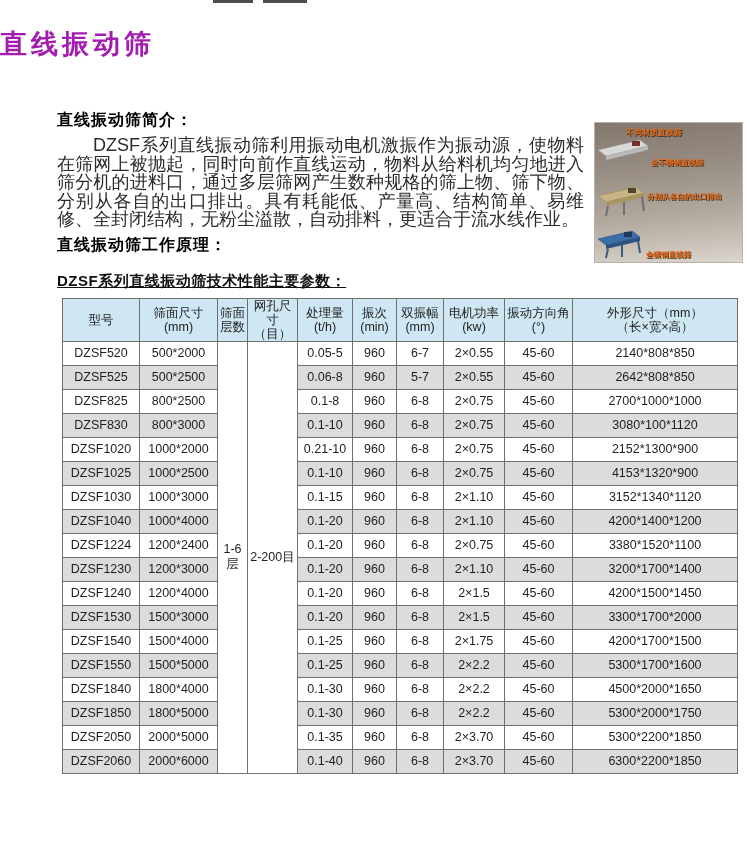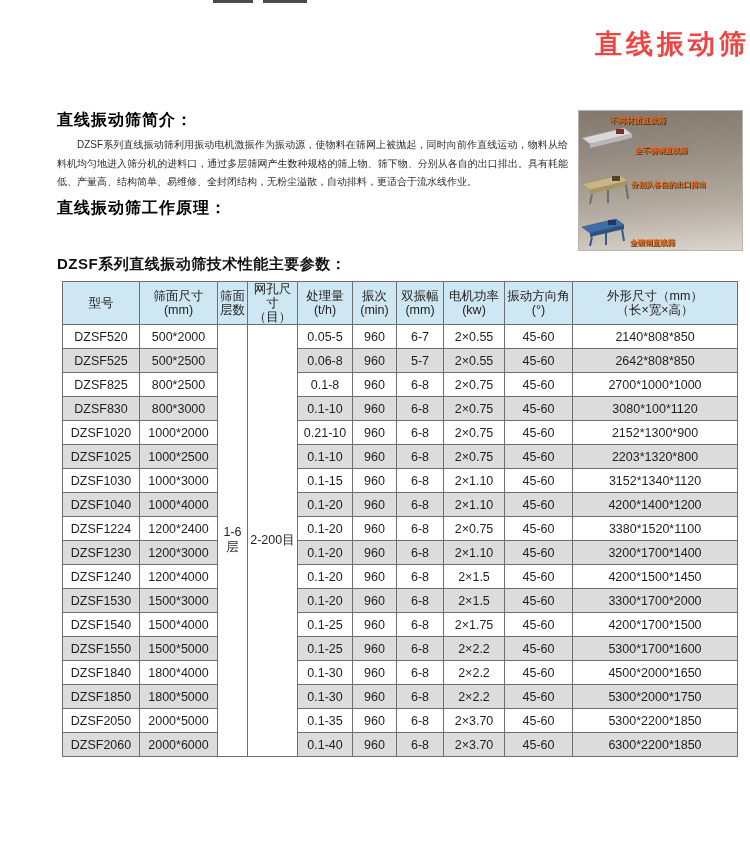--- a/index.html
+++ b/index.html
@@ -7,38 +7,38 @@
   .page {
     position:relative; width:750px; height:863px; background:#ffffff;
     font-family:"Liberation Sans","DejaVu Sans",sans-serif; color:#222;
     overflow:hidden;
   }
   .artifact { position:absolute; top:0; height:3px; background:#4a4c50; }
   .artifact.a1 { left:213px; width:40px; }
   .artifact.a2 { left:263px; width:44px; }
 
   .main-title {
-    padding-top:8px; text-align:right;
-    font-size:27px; font-weight:bold; letter-spacing:4px; color:#ef4444;
+    padding-top:8px; text-align:left;
+    font-size:27px; font-weight:bold; letter-spacing:4px; color:#a21caf;
   }
 
   .content { width:640px; margin:48px 0 0 57px; }
   .section-heading {
     font-size:16px; font-weight:bold; color:#000000; margin:0 0 5px 0;
     letter-spacing:1px;
   }
   .para {
-    font-size:10px; line-height:18.5px; color:#2b2b2b;
+    font-size:18px; line-height:18.5px; color:#2b2b2b;
     text-indent:2em; text-align:justify; margin:0 0 6px 0;
   }
 
   
   .photo {
-    float:right; width:165px; height:141px;
-    margin:0 -46px 4px 10px; position:relative;
+    float:right; width:149px; height:141px;
+    margin:12px -46px 4px 10px; position:relative;
     background:linear-gradient(175deg,#81776d 0%,#968c82 32%,#b2a99f 66%,#dcd6ce 100%);
     box-shadow:0 0 0 1px #b8b2aa inset;
   }
   .photo-title {
     position:absolute; top:5px; left:32px;
     font-size:8px; font-weight:bold; color:#e06a1e;
     text-shadow:1px 1px 0 #3c2c10; white-space:nowrap;
   }
   .machine { position:absolute; left:2px; }
   .machine svg { display:block; }
@@ -48,21 +48,21 @@
   .machine-label {
     position:absolute; font-size:7.5px; font-weight:bold; color:#e8651c;
     text-shadow:1px 1px 0 #40300e; white-space:nowrap;
   }
   .l1 { top:36px;  left:57px; }
   .l2 { top:70px;  left:53px; }
   .l3 { top:128px; left:52px; }
 
   .table-caption {
     clear:both; font-size:15px; font-weight:bold; color:#101010;
-    margin:28px 0 7px 57px; letter-spacing:0.5px;
+    margin:16px 0 7px 57px; letter-spacing:0.5px;text-decoration:underline;
   }
 
   table.specs {
     border-collapse:collapse; table-layout:fixed;
     width:675px; margin-left:62px;
     font-size:12.5px; color:#1e1e1e;
   }
   .specs th, .specs td { border:1px solid #6f6f6f; text-align:center; padding:0; }
   .specs th {
     background:#cfe7f3; font-weight:normal; height:37px;
@@ -245,21 +245,21 @@
           <td>2152*1300*900</td>
         </tr>
         <tr>
           <td>DZSF1025</td>
           <td>1000*2500</td>
           <td>0.1-10</td>
           <td>960</td>
           <td>6-8</td>
           <td>2×0.75</td>
           <td>45-60</td>
-          <td>2203*1320*800</td>
+          <td>4153*1320*900</td>
         </tr>
         <tr>
           <td>DZSF1030</td>
           <td>1000*3000</td>
           <td>0.1-15</td>
           <td>960</td>
           <td>6-8</td>
           <td>2×1.10</td>
           <td>45-60</td>
           <td>3152*1340*1120</td>

